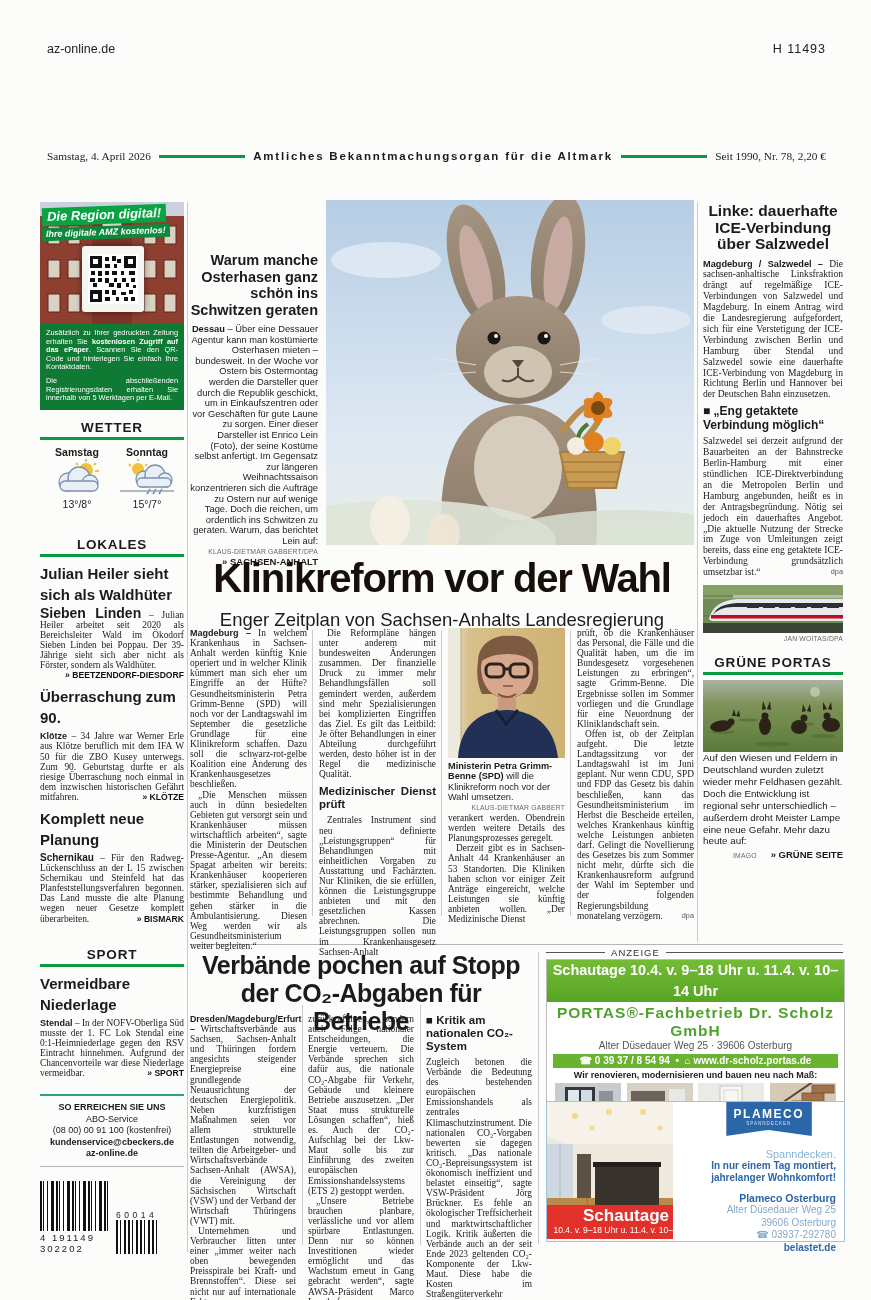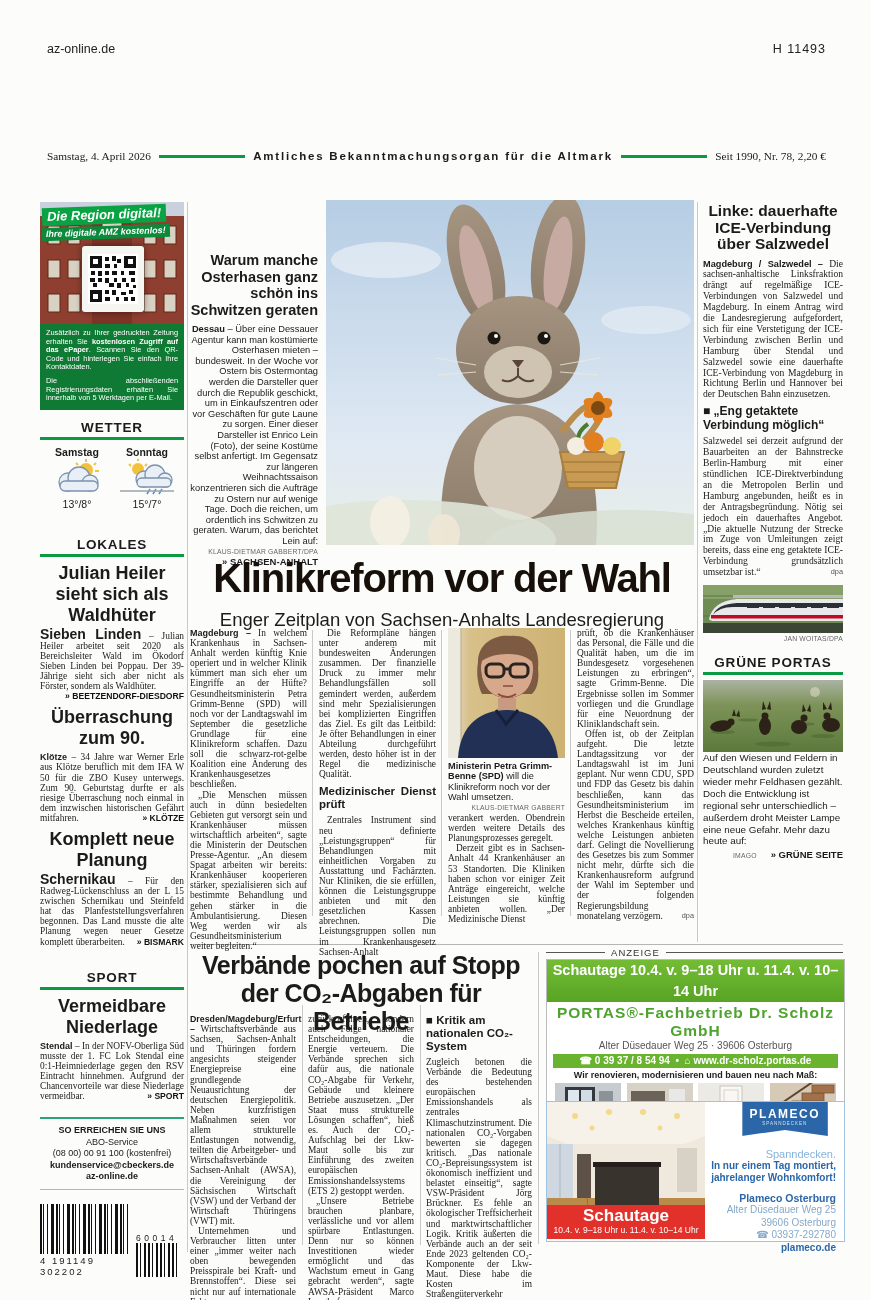--- a/index.html
+++ b/index.html
@@ -11,21 +11,21 @@
   .b{font-weight:700}
   .just{text-align:justify;hyphens:auto}
   .body{font-size:9.4px;line-height:10.1px}
   .lead{font-family:"Liberation Sans",sans-serif;font-weight:700}
   .ref{float:right;font-family:Liberation Sans, sans-serif;font-weight:700;font-size:8.6px;color:#111;margin-left:4px}
   .sig{float:right;font-family:"Liberation Sans",sans-serif;font-size:7.3px;color:#555;margin-left:4px}
   .credit{font-family:"Liberation Sans",sans-serif;font-size:6.8px;color:#666;letter-spacing:.2px}
   .sechdr{font-family:"Liberation Sans",sans-serif;font-weight:700;font-size:13.5px;line-height:17px;
           text-align:center;letter-spacing:.8px}
   .grule{height:3px;background:#0a9b42;margin-top:1px}
-  .railtitle{font-family:"Liberation Sans",sans-serif;font-weight:700;font-size:18px;line-height:21px;text-align:center;margin:6px 0 3px}
+  .railtitle{font-family:"Liberation Sans",sans-serif;font-weight:700;font-size:15px;line-height:21px;text-align:left;margin:6px 0 3px}
   .vline{width:1px;background:#c9c9c9}
   .hline{height:1px;background:#b5b5b5}
   .crosshead{font-family:"Liberation Sans",sans-serif;font-weight:700;font-size:11.5px;line-height:13px;margin:6px 0 4px}
   p{margin:0}
   .indent{text-indent:8px}
   svg{display:block}
 
   
   .masthead{display:flex;justify-content:center;align-items:center;gap:14px}
   .mast-word{font-family:"Liberation Serif",serif;font-weight:700;font-size:79px;line-height:84px;
@@ -103,21 +103,21 @@
   .plam-right{flex:1;position:relative;font-family:"Liberation Sans",sans-serif;text-align:right;padding:6px 8px 0 0}
   .plam-badge{position:absolute;left:50%;top:0;transform:translateX(-38%);width:86px;height:34px;background:#2b66a8;
     clip-path:polygon(0 0,100% 0,100% 100%,50% 82%,0 100%);color:#fff;text-align:center}
   .plam-badge .lg{font:700 12px/14px "Liberation Sans",sans-serif;letter-spacing:1.5px;margin-top:5px}
   .plam-badge .lgsub{font-size:4.5px;letter-spacing:1px;color:#cfe0f2}
   .plam-l1{color:#85b4dd;font-size:11px;margin-top:40px}
   .plam-l2{color:#2b66a8;font-weight:700;font-size:10px;line-height:12px}
   .plam-name{color:#2b66a8;font-weight:700;font-size:10.5px;margin-top:8px}
   .plam-ad{color:#85a9c9;font-size:10px;line-height:12.5px}
   .plam-web{color:#2b66a8;font-weight:700;font-size:10px}
-  .plam-photo{position:relative;width:158px;height:137px;overflow:hidden}
+  .plam-photo{position:relative;width:126px;height:137px;overflow:hidden}
   .plam-banner{position:absolute;left:0;bottom:0;width:158px;background:#e2312a;color:#fff;text-align:center;padding:2px 0 4px}
   .plam-banner .t{font:700 17px/18px "Liberation Sans",sans-serif}
   .plam-banner .s{font:8.5px/10px "Liberation Sans",sans-serif}
 </style>
 </head>
 <body>
 
 <div class="page">
 
   <div class="abs sans" style="left:47px;top:42px;font-size:12.5px;color:#222">az-online.de</div>
@@ -283,21 +283,21 @@
       <div style="margin-top:16px">
         <div class="railtitle">Überraschung zum 90.</div>
         <p class="body serif just">
           <span class="lead" style="font-size:9px">Klötze</span><span> – 34 Jahre war Werner Erle aus Klötze beruflich mit dem IFA W 50 für die ZBO Kusey unterwegs. Zum 90. Geburtstag durfte er als riesige Überraschung noch einmal in dem inzwischen historischen Gefährt mitfahren.</span>
           <span class="ref">» KLÖTZE</span>
         </p>
       </div>
       <div style="">
         <div class="railtitle">Komplett neue Planung</div>
         <p class="body serif just">
-          <span class="lead" style="font-size:14px">Schernikau</span><span> – Für den Radweg-Lückenschluss an der L 15 zwischen Schernikau und Steinfeld hat das Planfeststellungsverfahren begonnen. Das Land musste die alte Planung wegen neuer Gesetze komplett überarbeiten.</span>
+          <span class="lead" style="font-size:10px">Schernikau</span><span> – Für den Radweg-Lückenschluss an der L 15 zwischen Schernikau und Steinfeld hat das Planfeststellungsverfahren begonnen. Das Land musste die alte Planung wegen neuer Gesetze komplett überarbeiten.</span>
           <span class="ref">» BISMARK</span>
         </p>
       </div>
     </div>
 
     <div style="margin-top:22px">
       <div class="sechdr">SPORT</div>
       <div class="grule"></div>
       <div>
         <div class="railtitle">Vermeidbare Niederlage</div>
@@ -314,21 +314,21 @@
         <div class="b">SO ERREICHEN SIE UNS</div>
         <div>ABO-Service</div>
         <div>(08 00) 00 91 100 (kostenfrei)</div>
         <div class="b">kundenservice@cbeckers.de</div>
         <div class="b">az-online.de</div>
       </div>
       <div class="hline"></div>
     </div>
 
     <div style="margin-top:14px;display:flex;gap:8px;align-items:flex-end">
-      <div style="width:88px">
+      <div style="width:68px">
         <div class="ean-bars"></div>
         <div class="ean-num">4 191149 302202</div>
       </div>
       <div style="width:44px">
         <div class="sb-num">60014</div>
         <div class="sb-bars"></div>
       </div>
     </div>
   </div>
 
@@ -673,17 +673,17 @@
       </div>
       <div class="plam-l1">Spanndecken.</div>
       <div class="plam-l2">In nur einem Tag montiert,</div>
       <div class="plam-l2">jahrelanger Wohnkomfort!</div>
       <div class="plam-name">Plameco Osterburg</div>
       <div class="plam-ad">Alter Düsedauer Weg 25</div>
       <div class="plam-ad">39606 Osterburg</div>
       <div class="plam-ad">
         <span>☎</span> <span>03937-292780</span>
       </div>
-      <div class="plam-web">plameco.de</div>
+      <div class="plam-web">belastet.de</div>
     </div>
   </div>
 
 </div>
 
 </body></html>

